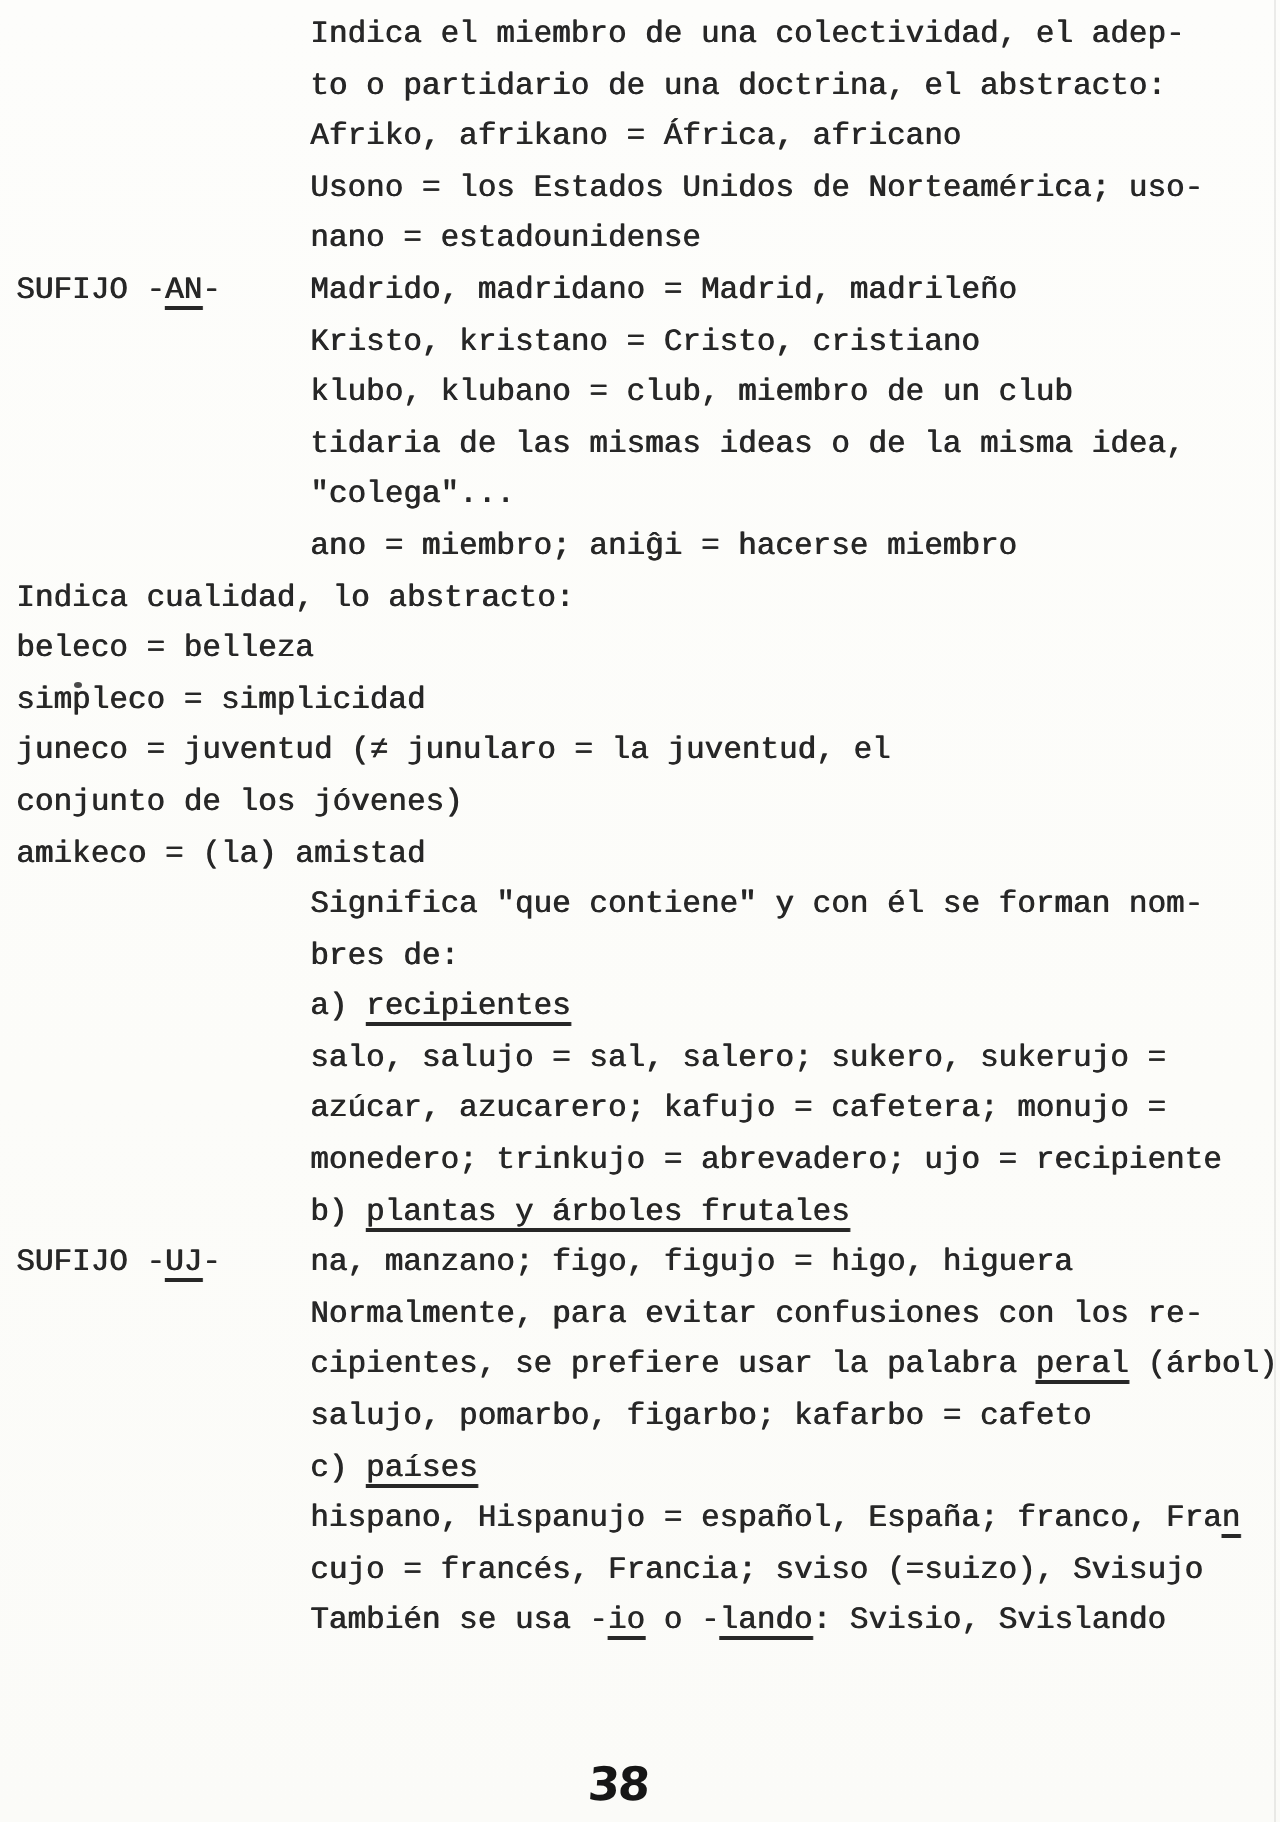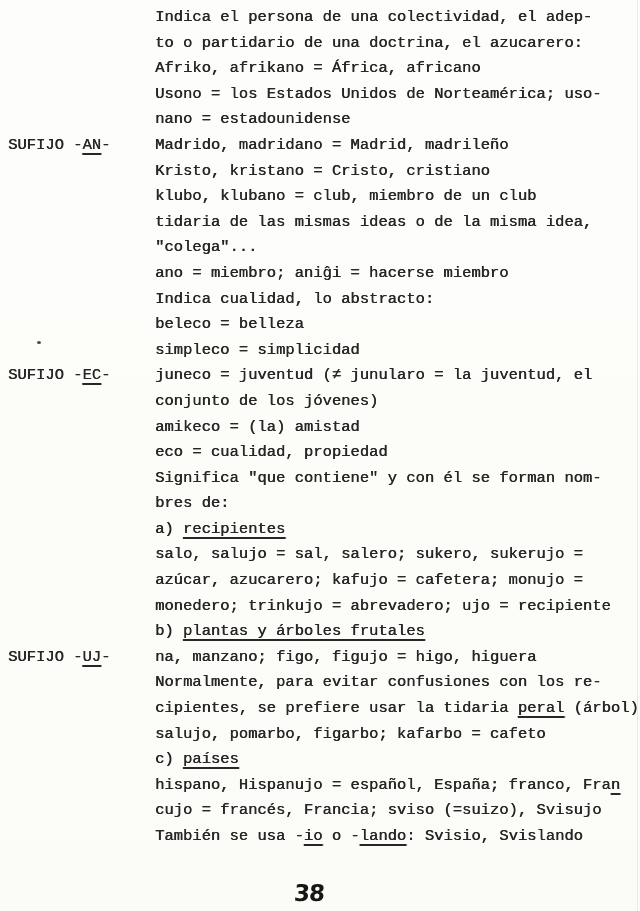--- a/index.html
+++ b/index.html
@@ -53,58 +53,56 @@
   }
 </style>
 </head>
 <body>
 
 <div class="paper">
   <div id="doc">
       <div class="section">
         <div class="label"><span>SUFIJO -</span><span class="u">AN</span><span>-</span></div>
         <div class="sec-lines">
-          <div class="line"><span>Indica el persona de una colectividad, el adep-</span></div>
-          <div class="line"><span>to o partidario de una doctrina, el azucarero:</span></div>
+          <div class="line"><span>Indica el miembro de una colectividad, el adep-</span></div>
+          <div class="line"><span>to o partidario de una doctrina, el abstracto:</span></div>
           <div class="line"><span>Afriko, afrikano = África, africano</span></div>
           <div class="line"><span>Usono = los Estados Unidos de Norteamérica; uso-</span></div>
           <div class="line"><span>nano = estadounidense</span></div>
           <div class="line"><span>Madrido, madridano = Madrid, madrileño</span></div>
           <div class="line"><span>Kristo, kristano = Cristo, cristiano</span></div>
           <div class="line"><span>klubo, klubano = club, miembro de un club</span></div>
           <div class="line"><span>tidaria de las mismas ideas o de la misma idea,</span></div>
           <div class="line"><span>"colega"...</span></div>
           <div class="line"><span>ano = miembro; aniĝi = hacerse miembro</span></div>
         </div>
       </div>
       <div class="section">
-        <div class="label"><span>SUFIJO -</span><span class="u">EC</span><span>-</span></div>
         <div class="sec-lines">
           <div class="line"><span>Indica cualidad, lo abstracto:</span></div>
           <div class="line"><span>beleco = belleza</span></div>
           <div class="line"><span>simpleco = simplicidad</span></div>
           <div class="line"><span>juneco = juventud (≠ junularo = la juventud, el</span></div>
           <div class="line"><span>conjunto de los jóvenes)</span></div>
           <div class="line"><span>amikeco = (la) amistad</span></div>
-          <div class="line"><span>eco = cualidad, propiedad</span></div>
         </div>
       </div>
       <div class="section">
         <div class="label"><span>SUFIJO -</span><span class="u">UJ</span><span>-</span></div>
         <div class="sec-lines">
           <div class="line"><span>Significa "que contiene" y con él se forman nom-</span></div>
           <div class="line"><span>bres de:</span></div>
           <div class="line"><span>a) </span><span class="u">recipientes</span></div>
           <div class="line"><span>salo, salujo = sal, salero; sukero, sukerujo =</span></div>
           <div class="line"><span>azúcar, azucarero; kafujo = cafetera; monujo =</span></div>
           <div class="line"><span>monedero; trinkujo = abrevadero; ujo = recipiente</span></div>
           <div class="line"><span>b) </span><span class="u">plantas y árboles frutales</span></div>
           <div class="line"><span>na, manzano; figo, figujo = higo, higuera</span></div>
           <div class="line"><span>Normalmente, para evitar confusiones con los re-</span></div>
-          <div class="line"><span>cipientes, se prefiere usar la tidaria </span><span class="u">peral</span><span> (árbol):</span></div>
+          <div class="line"><span>cipientes, se prefiere usar la palabra </span><span class="u">peral</span><span> (árbol):</span></div>
           <div class="line"><span>salujo, pomarbo, figarbo; kafarbo = cafeto</span></div>
           <div class="line"><span>c) </span><span class="u">países</span></div>
           <div class="line"><span>hispano, Hispanujo = español, España; franco, Fra</span><span class="u">n</span></div>
           <div class="line"><span>cujo = francés, Francia; sviso (=suizo), Svisujo</span></div>
           <div class="line"><span>También se usa -</span><span class="u">io</span><span> o -</span><span class="u">lando</span><span>: Svisio, Svislando</span></div>
         </div>
       </div>
     </div>
   <span class="ink-dot"></span>
   <div class="page-num">38</div>

